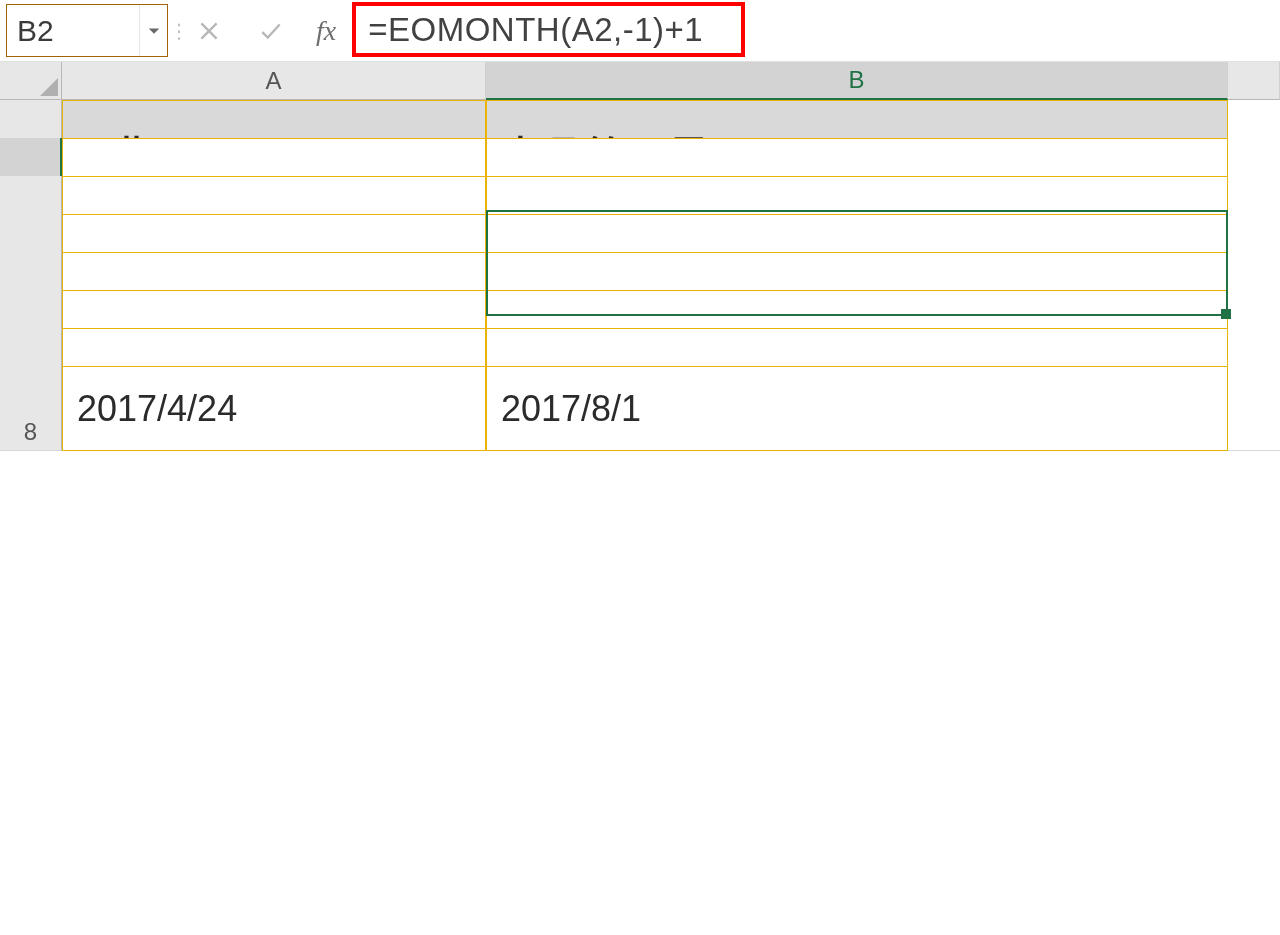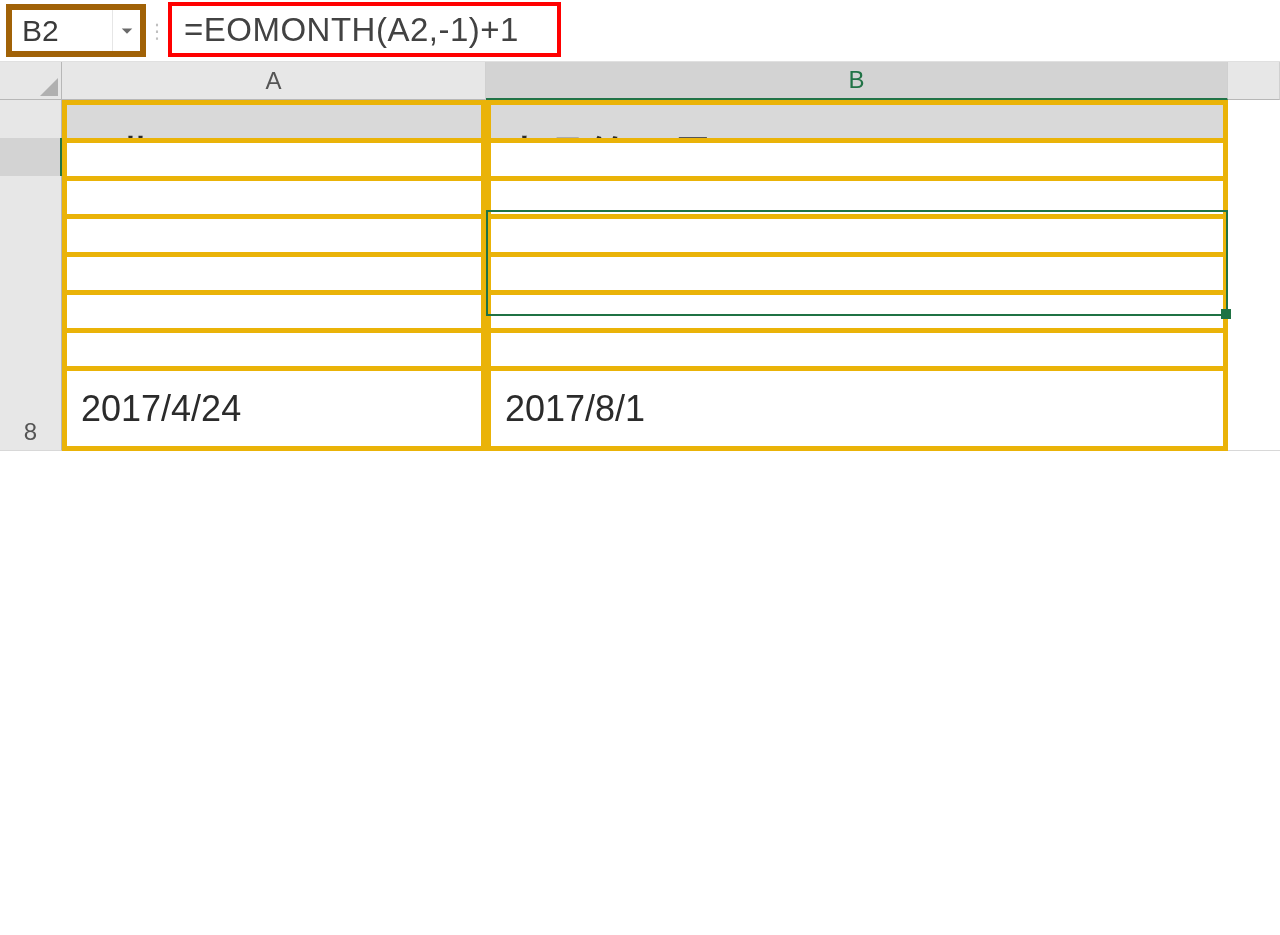--- a/index.html
+++ b/index.html
@@ -7,24 +7,24 @@
 
     
     .fbar {
       display: flex;
       align-items: stretch;
       height: 62px;
       background: #ffffff;
       border-bottom: 1px solid #e0e0e0;
     }
     .namebox {
-      width: 140px;
-      display: flex;
-      align-items: center;
-      border: 6px solid #a16207;
+      width: 162px;
+      display: flex;
+      align-items: center;
+      border: 1px solid #a16207;
       background: #ffffff;
       margin: 4px 0 4px 6px;
     }
     .namebox-text {
       flex: 1;
       padding-left: 10px;
       font-size: 30px;
       color: #3a3a3a;
     }
     .namebox-drop {
@@ -140,21 +140,21 @@
       position: relative;
     }
     .cell.thead {
       background: #d9d9d9;
       font-weight: 700;
       font-size: 40px;
       font-family: "Microsoft YaHei","SimHei",sans-serif;
       letter-spacing: 2px;
     }
     .cell.boxed {
-      border: 5px solid #eab308;
+      border: 1px solid #eab308;
     }
     .cell.colC { border-right: none; }
 
     
     .r1 .rowhdr, .r1 .cell { height: 110px; }
     .rD .rowhdr, .rD .cell { height: 106px; }
     .r8 .rowhdr, .r8 .cell { height: 85px; }
 
     
     .sel-overlay {
@@ -181,20 +181,33 @@
     <span class="namebox-text">B2</span>
     <span class="namebox-drop">
       <svg viewBox="0 0 16 16">
           <path d="M2 5 L8 11 L14 5 Z"></path>
         </svg>
     </span>
   </div>
 
   <div class="fx-divider">⋮</div>
 
+  <div class="fx-buttons">
+    <span class="fx-btn">
+      <svg viewBox="0 0 24 24">
+          <path d="M5 5 L19 19 M19 5 L5 19"></path>
+        </svg>
+    </span>
+    <span class="fx-btn">
+      <svg viewBox="0 0 24 24">
+          <path d="M4 13 L9 18 L20 6"></path>
+        </svg>
+    </span>
+    <span class="fx-label">fx</span>
+  </div>
 
   <div class="formula-box">
     <span>=EOMONTH(A2,-1)+1</span>
   </div>
   <div class="fbar-rest"></div>
 </div>
 
 <div class="sheet-wrap">
   <div class="sheet">
 

